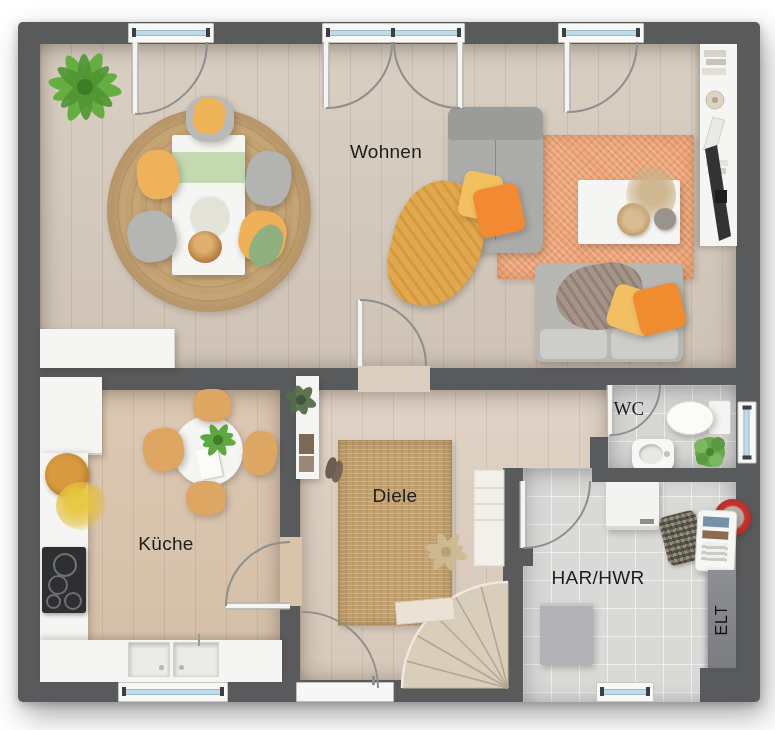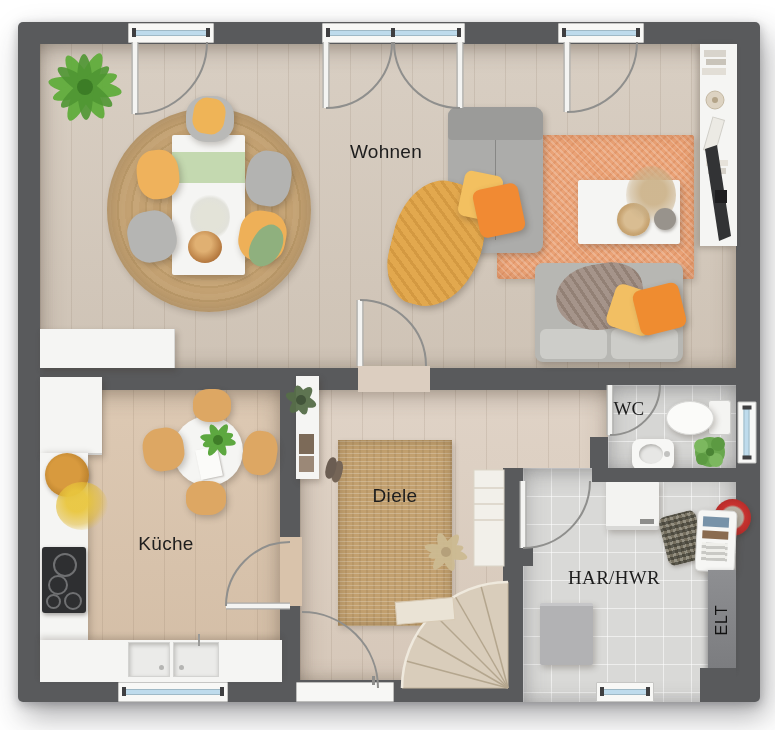--- a/index.html
+++ b/index.html
@@ -324,16 +324,16 @@
       <rect x="690" y="146" width="18" height="6" fill="#d5d1c9"></rect>
       <polygon points="687,127 699,123 713,214 701,219" fill="#323335"></polygon>
       <rect x="697" y="168" width="12" height="13" fill="#1e1e20"></rect>
     </g>
   </svg>
 
   <div class="label" style="left:368px;top:130px;">Wohnen</div>
   <div class="label" style="left:148px;top:522px;">Küche</div>
   <div class="label" style="left:377px;top:474px;">Diele</div>
   <div class="label" style="left:611px;top:387px;font-family:Liberation Serif, serif;">WC</div>
-  <div class="label" style="left:596px;top:556px;font-family:Liberation Serif, serif;">HAR/HWR</div>
+  <div class="label" style="left:580px;top:556px;">HAR/HWR</div>
 
  </div>
 </div>
 
 </body></html>

